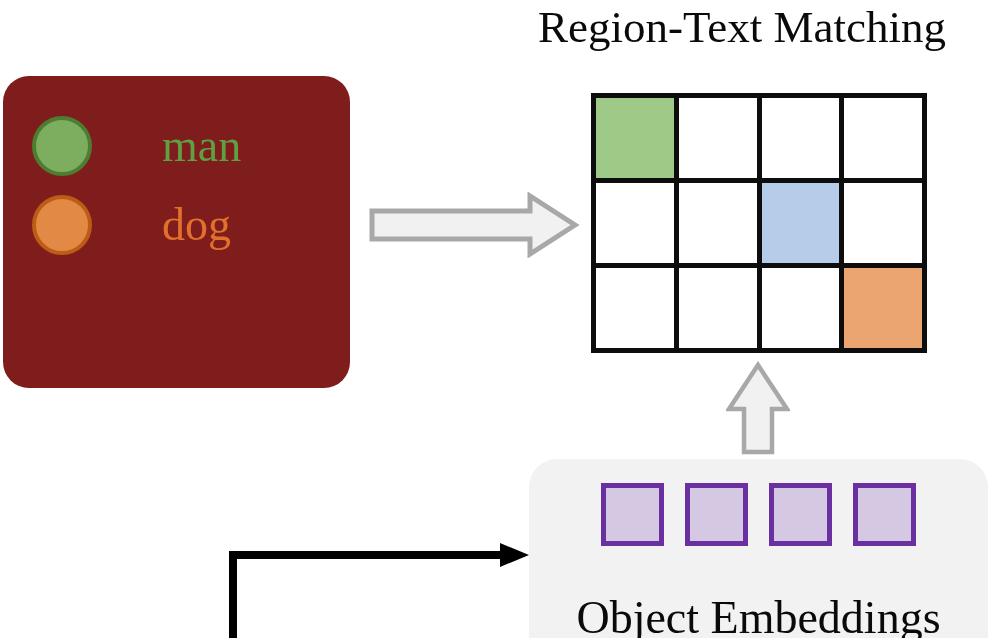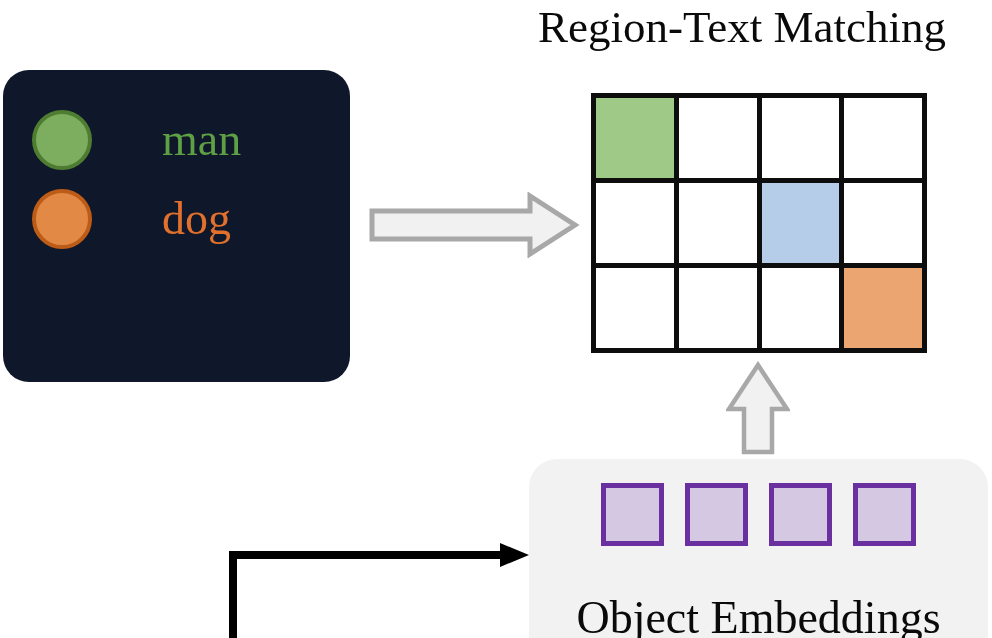--- a/index.html
+++ b/index.html
@@ -23,24 +23,24 @@
     text-align: center;
     font-size: 45px;
     color: #0a0a0a;
     white-space: nowrap;
   }
 
   
   .legend-panel {
     position: absolute;
     left: 3px;
-    top: 70px;
+    top: 76px;
     width: 347px;
     height: 312px;
-    background: #0f172a;
+    background: #7f1d1d;
     border-radius: 26px;
     padding: 40px 0 0 29px;
   }
   .legend-row {
     display: flex;
     align-items: center;
     height: 60px;
     margin-bottom: 19px;
   }
   .legend-circle {

